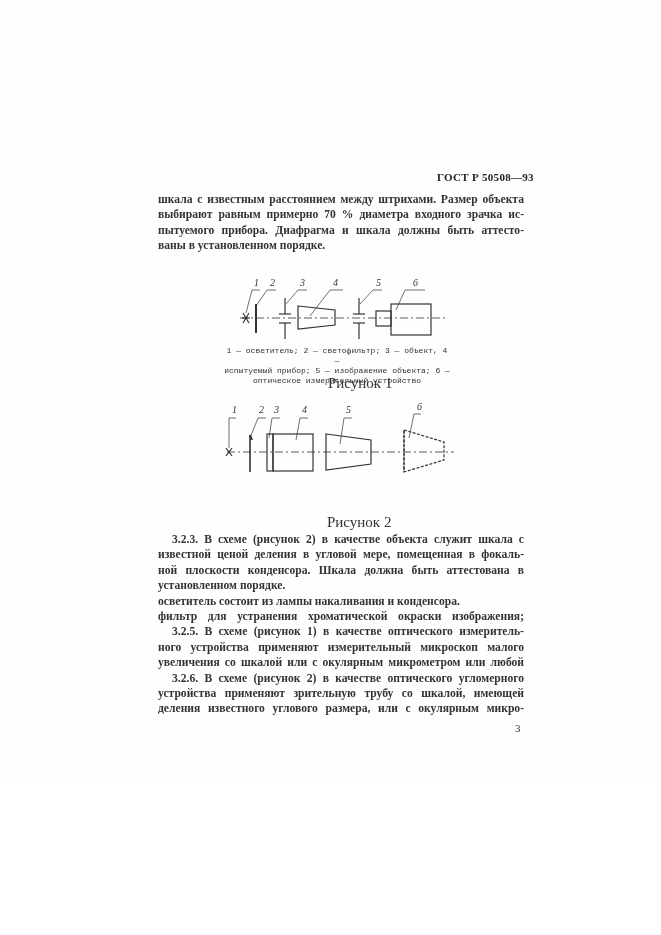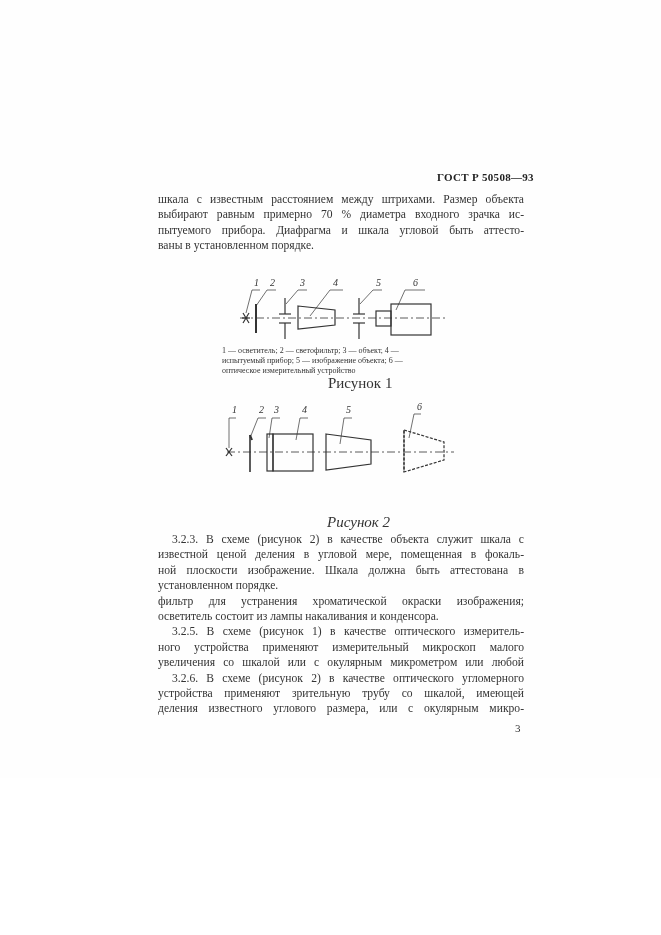--- a/index.html
+++ b/index.html
@@ -3,41 +3,41 @@
 <meta charset="utf-8">
 <style>
   html, body { margin: 0; padding: 0; background: #ffffff; }
   body { width: 661px; height: 935px; position: relative; overflow: hidden;
          font-family: "DejaVu Serif", "Liberation Serif", serif; color: #2a2a2a; }
   .page { position: absolute; left: 0; top: 0; width: 661px; height: 778px; background: #fefefe; }
   .header { position: absolute; left: 437px; top: 171px; font-size: 11px; font-weight: bold;
             letter-spacing: 0.3px; color: #222; font-family: "Liberation Serif", serif; }
   .para { position: absolute; left: 158px; width: 366px; font-size: 11.6px; line-height: 15.4px;
           text-align: justify; color: #333; font-family: "Liberation Serif", serif; }
-  .para .line { display: block; white-space: nowrap; text-align-last: justify; }
+  .para .line { display: block; white-space: nowrap; text-align-last: justify; font-weight: bold; }
   .para .line.last { text-align-last: left; }
-  .caption { position: absolute; font-size: 8px; line-height: 10px; color: #333; 
-             font-family: Liberation Serif, serif; }
+  .caption { position: absolute; font-size: 8px; line-height: 10px; color: #333; text-align: center;
+             font-family: Liberation Mono, monospace; }
   .fig-title { position: absolute; font-size: 15px; color: #333; font-family: "Liberation Serif", serif; }
   .figure { position: absolute; }
   .pagenum { position: absolute; left: 515px; top: 722px; font-size: 11px; color: #333;
              font-family: "Liberation Serif", serif; }
   .indent { padding-left: 14px; }
 </style>
 </head>
 <body>
 
 <div class="page">
 
   <div class="header">ГОСТ Р 50508—93</div>
 
   <div class="para" style="top:192px;">
     <span class="line">шкала с известным расстоянием между штрихами. Размер объекта</span>
     <span class="line">выбирают равным примерно 70 % диаметра входного зрачка ис-</span>
-    <span class="line">пытуемого прибора. Диафрагма и шкала угловой быть аттесто-</span>
+    <span class="line">пытуемого прибора. Диафрагма и шкала должны быть аттесто-</span>
     <span class="line last">ваны в установленном порядке.</span>
   </div>
 
   <svg class="figure" style="left:230px; top:268px;" width="220" height="72" viewBox="0 0 220 72">
     <g stroke="#333" fill="none" stroke-width="1.2">
 
       <line x1="10" y1="50" x2="215" y2="50" stroke-dasharray="8,3,2,3" stroke-width="0.8"></line>
 
       <g>
         <line x1="13" y1="45" x2="19" y2="55"></line>
@@ -132,30 +132,30 @@
     <g font-family="Liberation Serif, serif" font-style="italic" font-size="10" fill="#333">
       <text x="10" y="13">1</text>
       <text x="37" y="13">2</text>
       <text x="52" y="13">3</text>
       <text x="80" y="13">4</text>
       <text x="124" y="13">5</text>
       <text x="195" y="10">6</text>
     </g>
   </svg>
 
-  <div class="fig-title" style="left:327px; top:514px;font-style:italic;">Рисунок 2</div>
+  <div class="fig-title" style="left:327px; top:514px;">Рисунок 2</div>
 
   <div class="para" style="top:532px;">
     <span class="line indent">3.2.3. В схеме (рисунок 2) в качестве объекта служит шкала с</span>
     <span class="line">известной ценой деления в угловой мере, помещенная в фокаль-</span>
-    <span class="line">ной плоскости изображение. Шкала должна быть аттестована в</span>
+    <span class="line">ной плоскости конденсора. Шкала должна быть аттестована в</span>
     <span class="line last">установленном порядке.</span>
 
+    <span class="line last">осветитель состоит из лампы накаливания и конденсора.</span>
     <span class="line">фильтр для устранения хроматической окраски изображения;</span>
-    <span class="line last">осветитель состоит из лампы накаливания и конденсора.</span>
 
     <span class="line indent">3.2.5. В схеме (рисунок 1) в качестве оптического измеритель-</span>
     <span class="line">ного устройства применяют измерительный микроскоп малого</span>
     <span class="line">увеличения со шкалой или с окулярным микрометром или любой</span>
 
     <span class="line indent">3.2.6. В схеме (рисунок 2) в качестве оптического угломерного</span>
     <span class="line">устройства применяют зрительную трубу со шкалой, имеющей</span>
     <span class="line">деления известного углового размера, или с окулярным микро-</span>
   </div>
 

